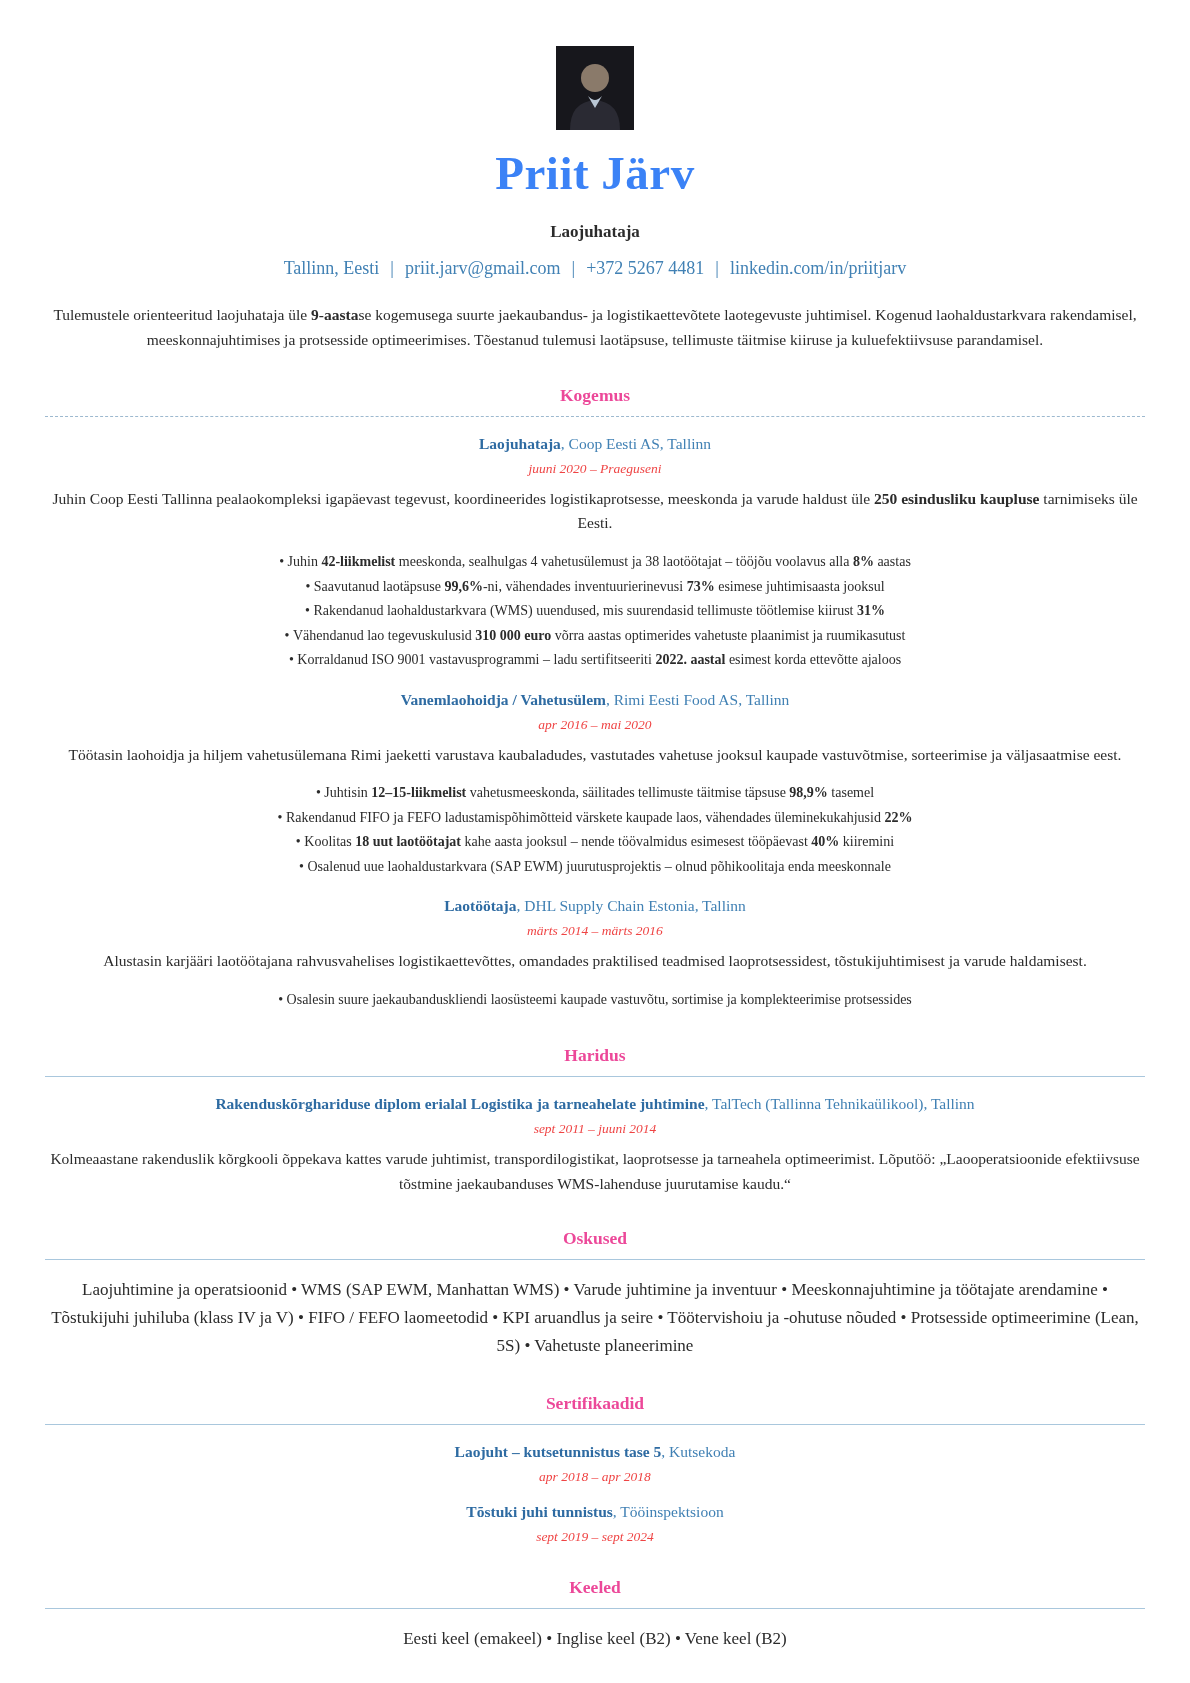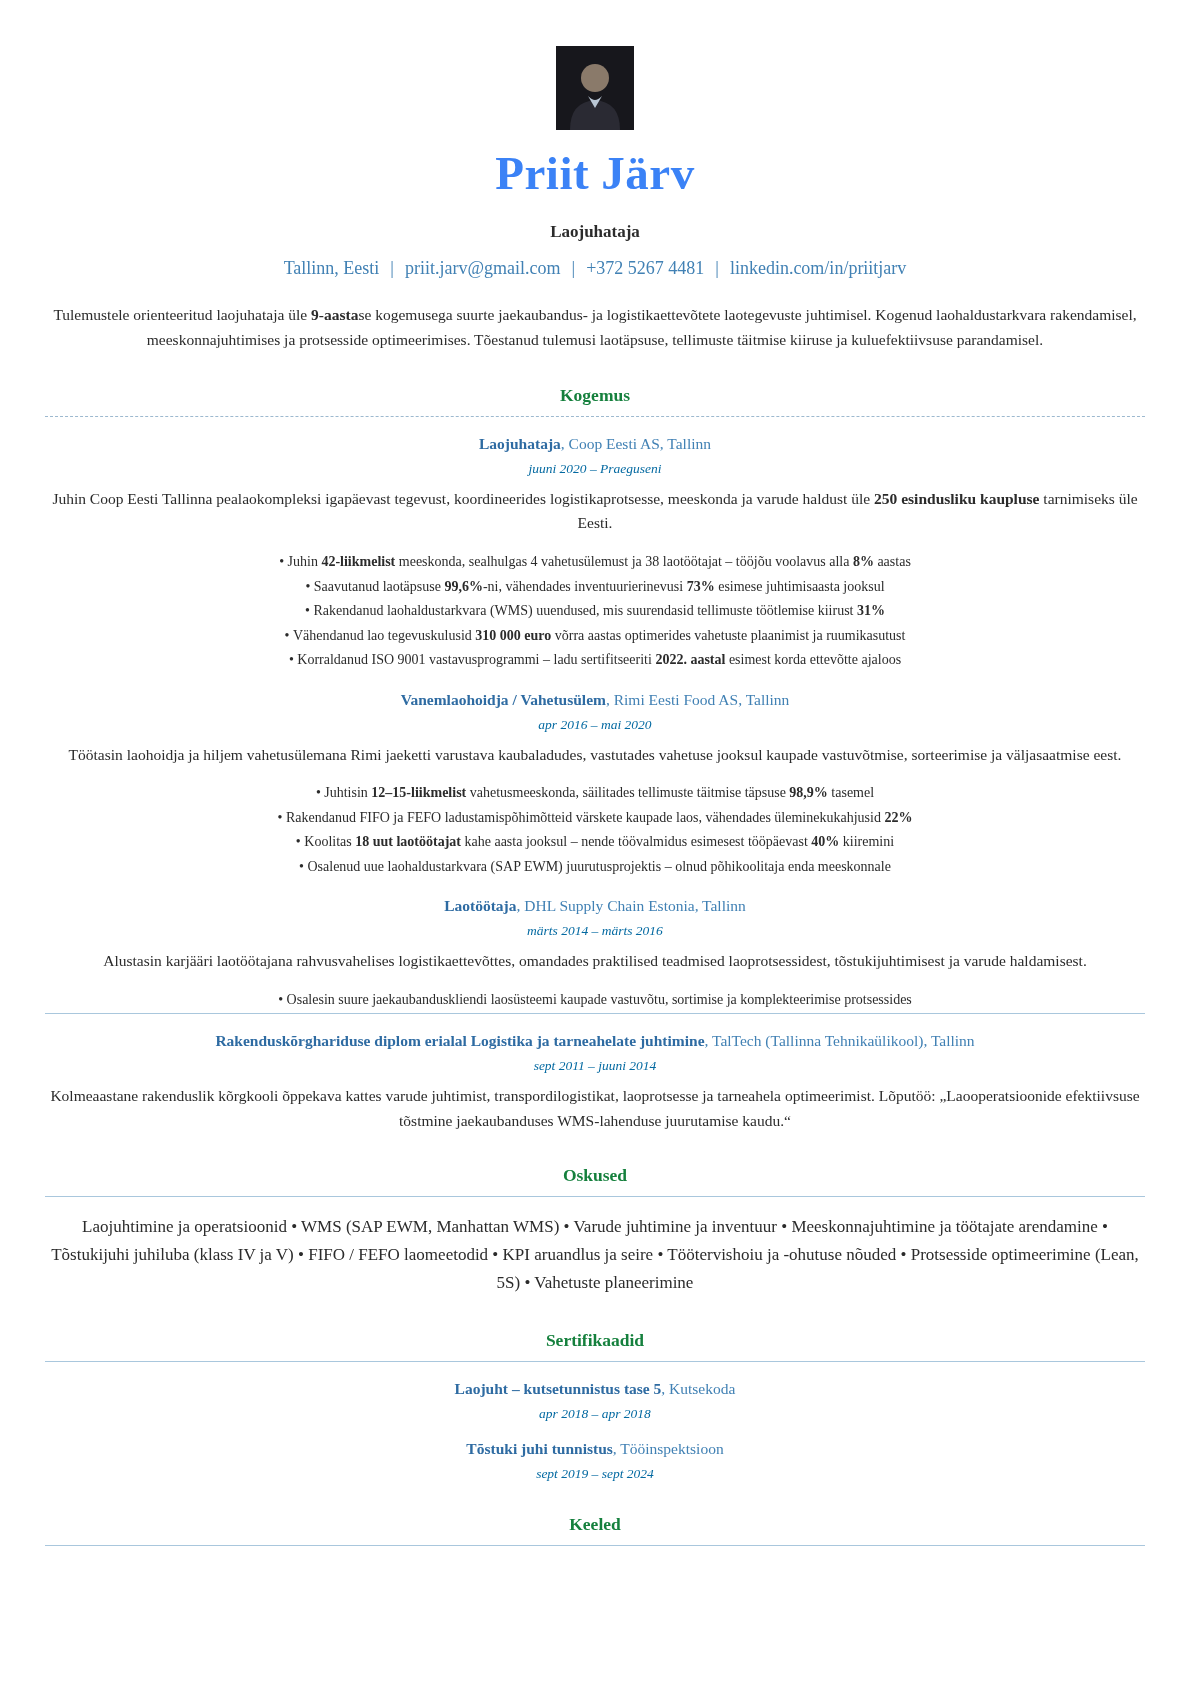--- a/index.html
+++ b/index.html
@@ -18,30 +18,30 @@
   }
   .role{text-align:center;font-weight:700;font-size:17px;margin-top:22px;}
   .contact{text-align:center;font-size:18px;color:#4181b4;margin-top:16px;}
   .contact .sep{margin:0 11px;color:#4181b4;}
   .summary{
     text-align:center;font-size:15.5px;line-height:1.6;margin:24px auto 0;
     max-width:1100px;
   }
   
   h2.section-title{
-    text-align:center;font-size:17.5px;font-weight:700;margin:32px 0 10px;color:#15803d;
+    text-align:center;font-size:17.5px;font-weight:700;margin:32px 0 10px;color:#ec4899;
   }
   .rule{border:none;border-top:1px solid #a9c7dd;margin:0 0 6px;}
   .rule.dashed{border-top:1px dashed #9db9cf;}
   
   .entry{margin-top:18px;}
   .entry-title{text-align:center;font-size:15.5px;color:#4181b4;}
   .entry-title b{color:#2e6ba2;}
   .entry-dates{
-    text-align:center;font-style:italic;font-size:13.5px;color:#0369a1;margin-top:8px;
+    text-align:center;font-style:italic;font-size:13.5px;color:#ef4444;margin-top:8px;
   }
   .entry-desc{text-align:center;font-size:15.5px;line-height:1.6;margin-top:10px;}
   .bullets{margin-top:14px;}
   .bullet{text-align:center;font-size:14px;line-height:1.75;}
   .bullet::before{content:"\2022\00a0";}
   b{font-weight:700;}
   .plain-par{text-align:center;font-size:17px;line-height:1.65;margin-top:16px;}
 </style>
 </head>
 <body>
@@ -97,20 +97,21 @@
 
   <div class="entry">
     <div class="entry-title"><b>Laotöötaja</b><span>, DHL Supply Chain Estonia, Tallinn</span></div>
     <div class="entry-dates">märts 2014 – märts 2016</div>
     <div class="entry-desc"><span>Alustasin karjääri laotöötajana rahvusvahelises logistikaettevõttes, omandades praktilised teadmised laoprotsessidest, tõstukijuhtimisest ja varude haldamisest.</span></div>
     <div class="bullets">
       <div class="bullet"><span>Osalesin suure jaekaubanduskliendi laosüsteemi kaupade vastuvõtu, sortimise ja komplekteerimise protsessides</span></div>
     </div>
   </div>
 
+  <h2 class="section-title">Haridus</h2>
   <hr class="rule">
 
   <div class="entry">
     <div class="entry-title"><b>Rakenduskõrghariduse diplom erialal Logistika ja tarneahelate juhtimine</b><span>, TalTech (Tallinna Tehnikaülikool), Tallinn</span></div>
     <div class="entry-dates">sept 2011 – juuni 2014</div>
     <div class="entry-desc"><span>Kolmeaastane rakenduslik kõrgkooli õppekava kattes varude juhtimist, transpordilogistikat, laoprotsesse ja tarneahela optimeerimist. Lõputöö: „Laooperatsioonide efektiivsuse tõstmine jaekaubanduses WMS-lahenduse juurutamise kaudu.“</span></div>
   </div>
 
   <h2 class="section-title">Oskused</h2>
   <hr class="rule">
@@ -126,14 +127,15 @@
   </div>
 
   <div class="entry">
     <div class="entry-title"><b>Tõstuki juhi tunnistus</b><span>, Tööinspektsioon</span></div>
     <div class="entry-dates">sept 2019 – sept 2024</div>
   </div>
 
   <h2 class="section-title">Keeled</h2>
   <hr class="rule">
 
+  <p class="plain-par">Eesti keel (emakeel) • Inglise keel (B2) • Vene keel (B2)</p>
 
 </div>
 
 </body></html>

